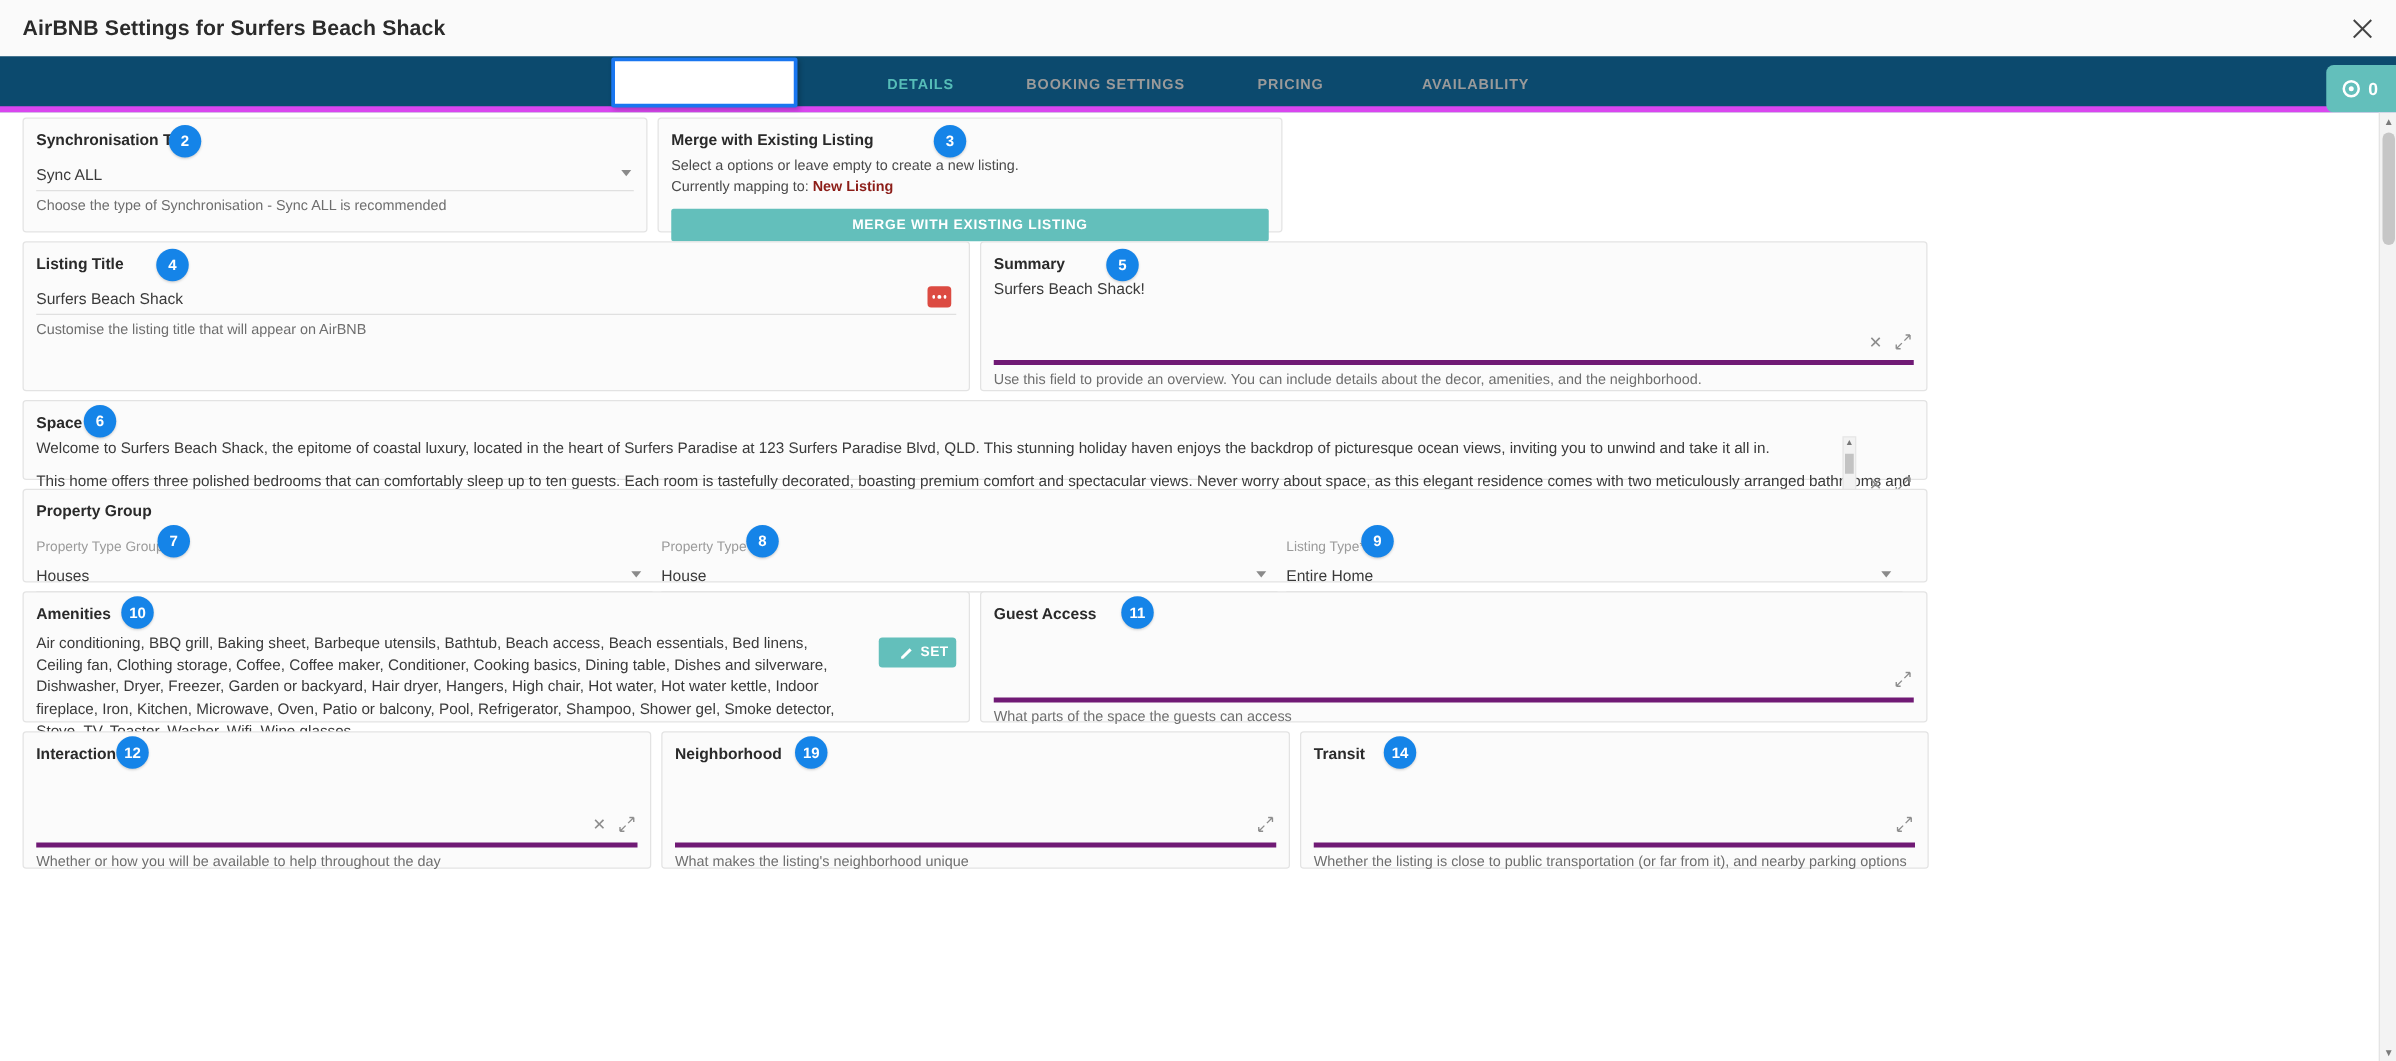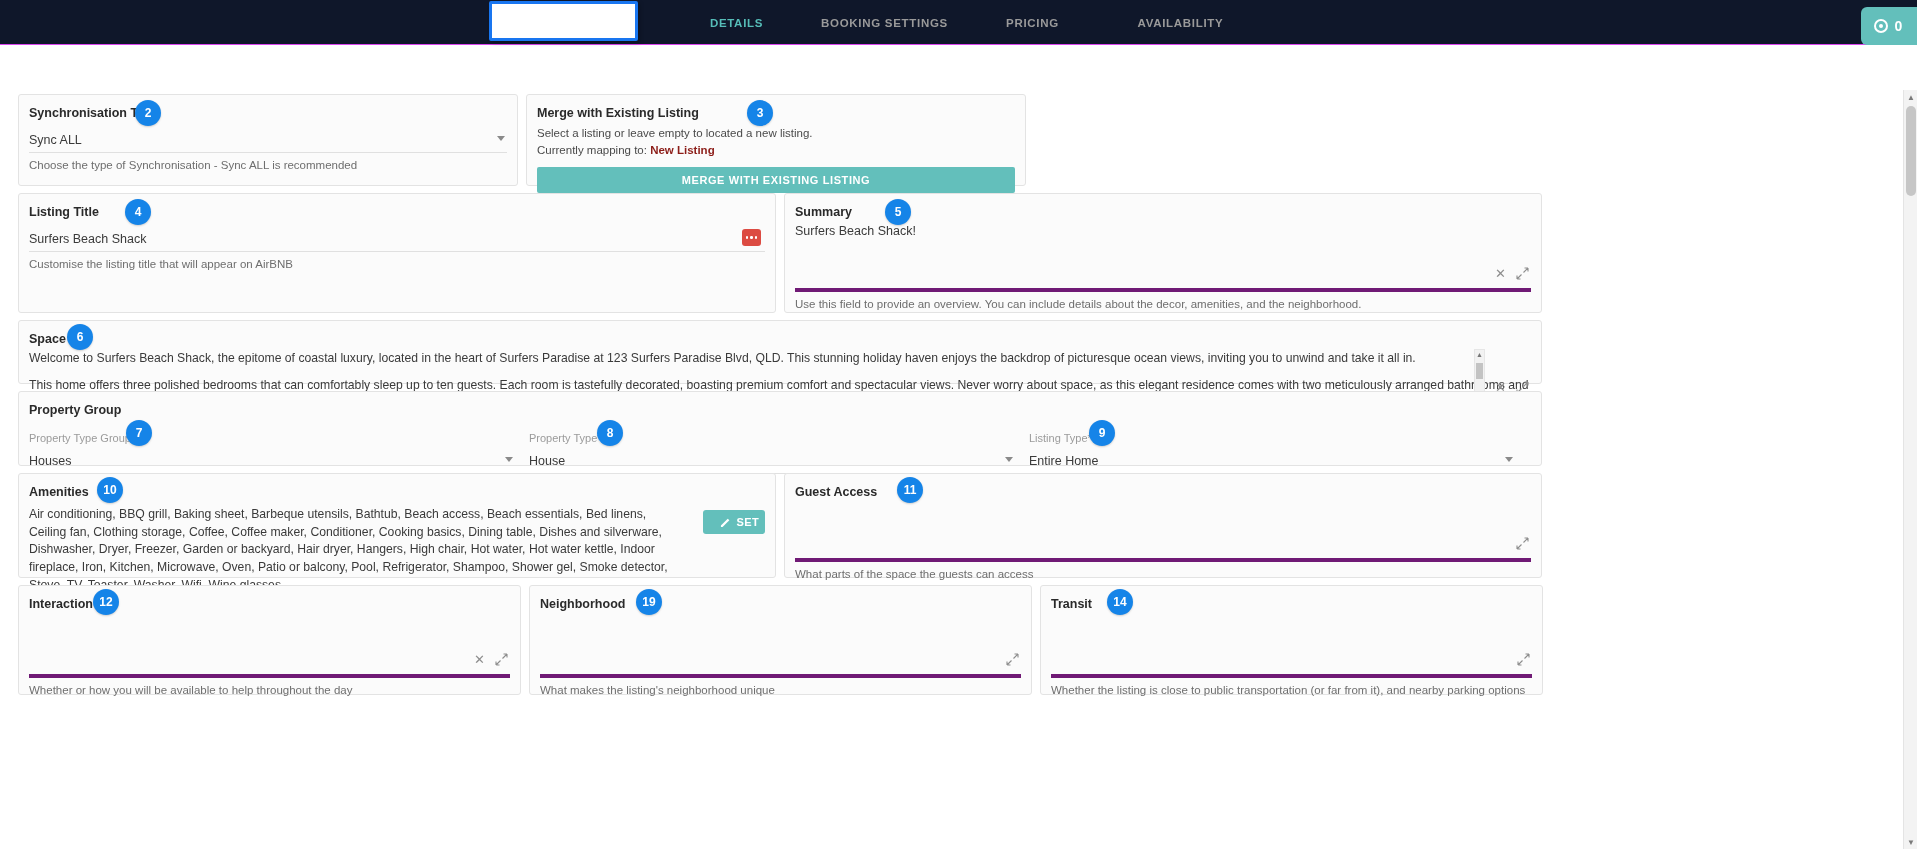--- a/index.html
+++ b/index.html
@@ -36,22 +36,22 @@
     display:flex; align-items:center; justify-content:center;
     color:#444;
     cursor: pointer;
   }
   .close-btn svg { display:block; }
 
   
   .tabbar {
     position: relative;
     height: 45px;
-    background:#0f172a;
-    border-bottom: 1px solid #d946ef;
+    background:#0c4a6e;
+    border-bottom: 5px solid #d946ef;
   }
   .tabs {
     position: absolute;
     left: 0; right: 0; top: 0;
     height: 45px;
     display: flex;
     justify-content: center;
     align-items: stretch;
   }
   .tab {
@@ -298,20 +298,29 @@
     padding-right: 80px;
     margin-top: 6px;
   }
   .amen-caption { font-size: 11.5px; color: #6e6e6e; margin-top: 4px; }
 </style>
 </head>
 <body>
 
 <div class="app">
 
+  <div class="titlebar">
+    <div class="titlebar-title">AirBNB Settings for Surfers Beach Shack</div>
+    <div class="close-btn">
+      <svg width="16" height="16" viewBox="0 0 16 16">
+          <line x1="1" y1="1" x2="15" y2="15" stroke="#444" stroke-width="1.6"></line>
+          <line x1="15" y1="1" x2="1" y2="15" stroke="#444" stroke-width="1.6"></line>
+        </svg>
+    </div>
+  </div>
 
   <div class="tabbar">
     <div class="tabs">
       <div class="tab active">DETAILS</div>
       <div class="tab">BOOKING SETTINGS</div>
       <div class="tab">PRICING</div>
       <div class="tab">AVAILABILITY</div>
     </div>
     <div class="tab-focus-ring"></div>
     <div class="counter-badge">
@@ -334,21 +343,21 @@
             <span>Sync ALL</span>
             <span class="caret"></span>
           </div>
           <div class="hint">Choose the type of Synchronisation - Sync ALL is recommended</div>
         </div>
 
         <div class="card" style="width:500px;height:92px">
           <div class="card-label">Merge with Existing Listing</div>
           <div class="marker" style="left:220px;top:5px">3</div>
           <div class="merge-sub" style="margin-top:4px">
-            <div>Select a listing or leave empty to located a new listing.</div>
+            <div>Select a options or leave empty to create a new listing.</div>
             <div><span>Currently mapping to: </span><b>New Listing</b></div>
           </div>
           <button class="merge-btn">MERGE WITH EXISTING LISTING</button>
         </div>
 
       </div>
 
       <div class="row">
 
         <div class="card" style="width:758px;height:120px">

